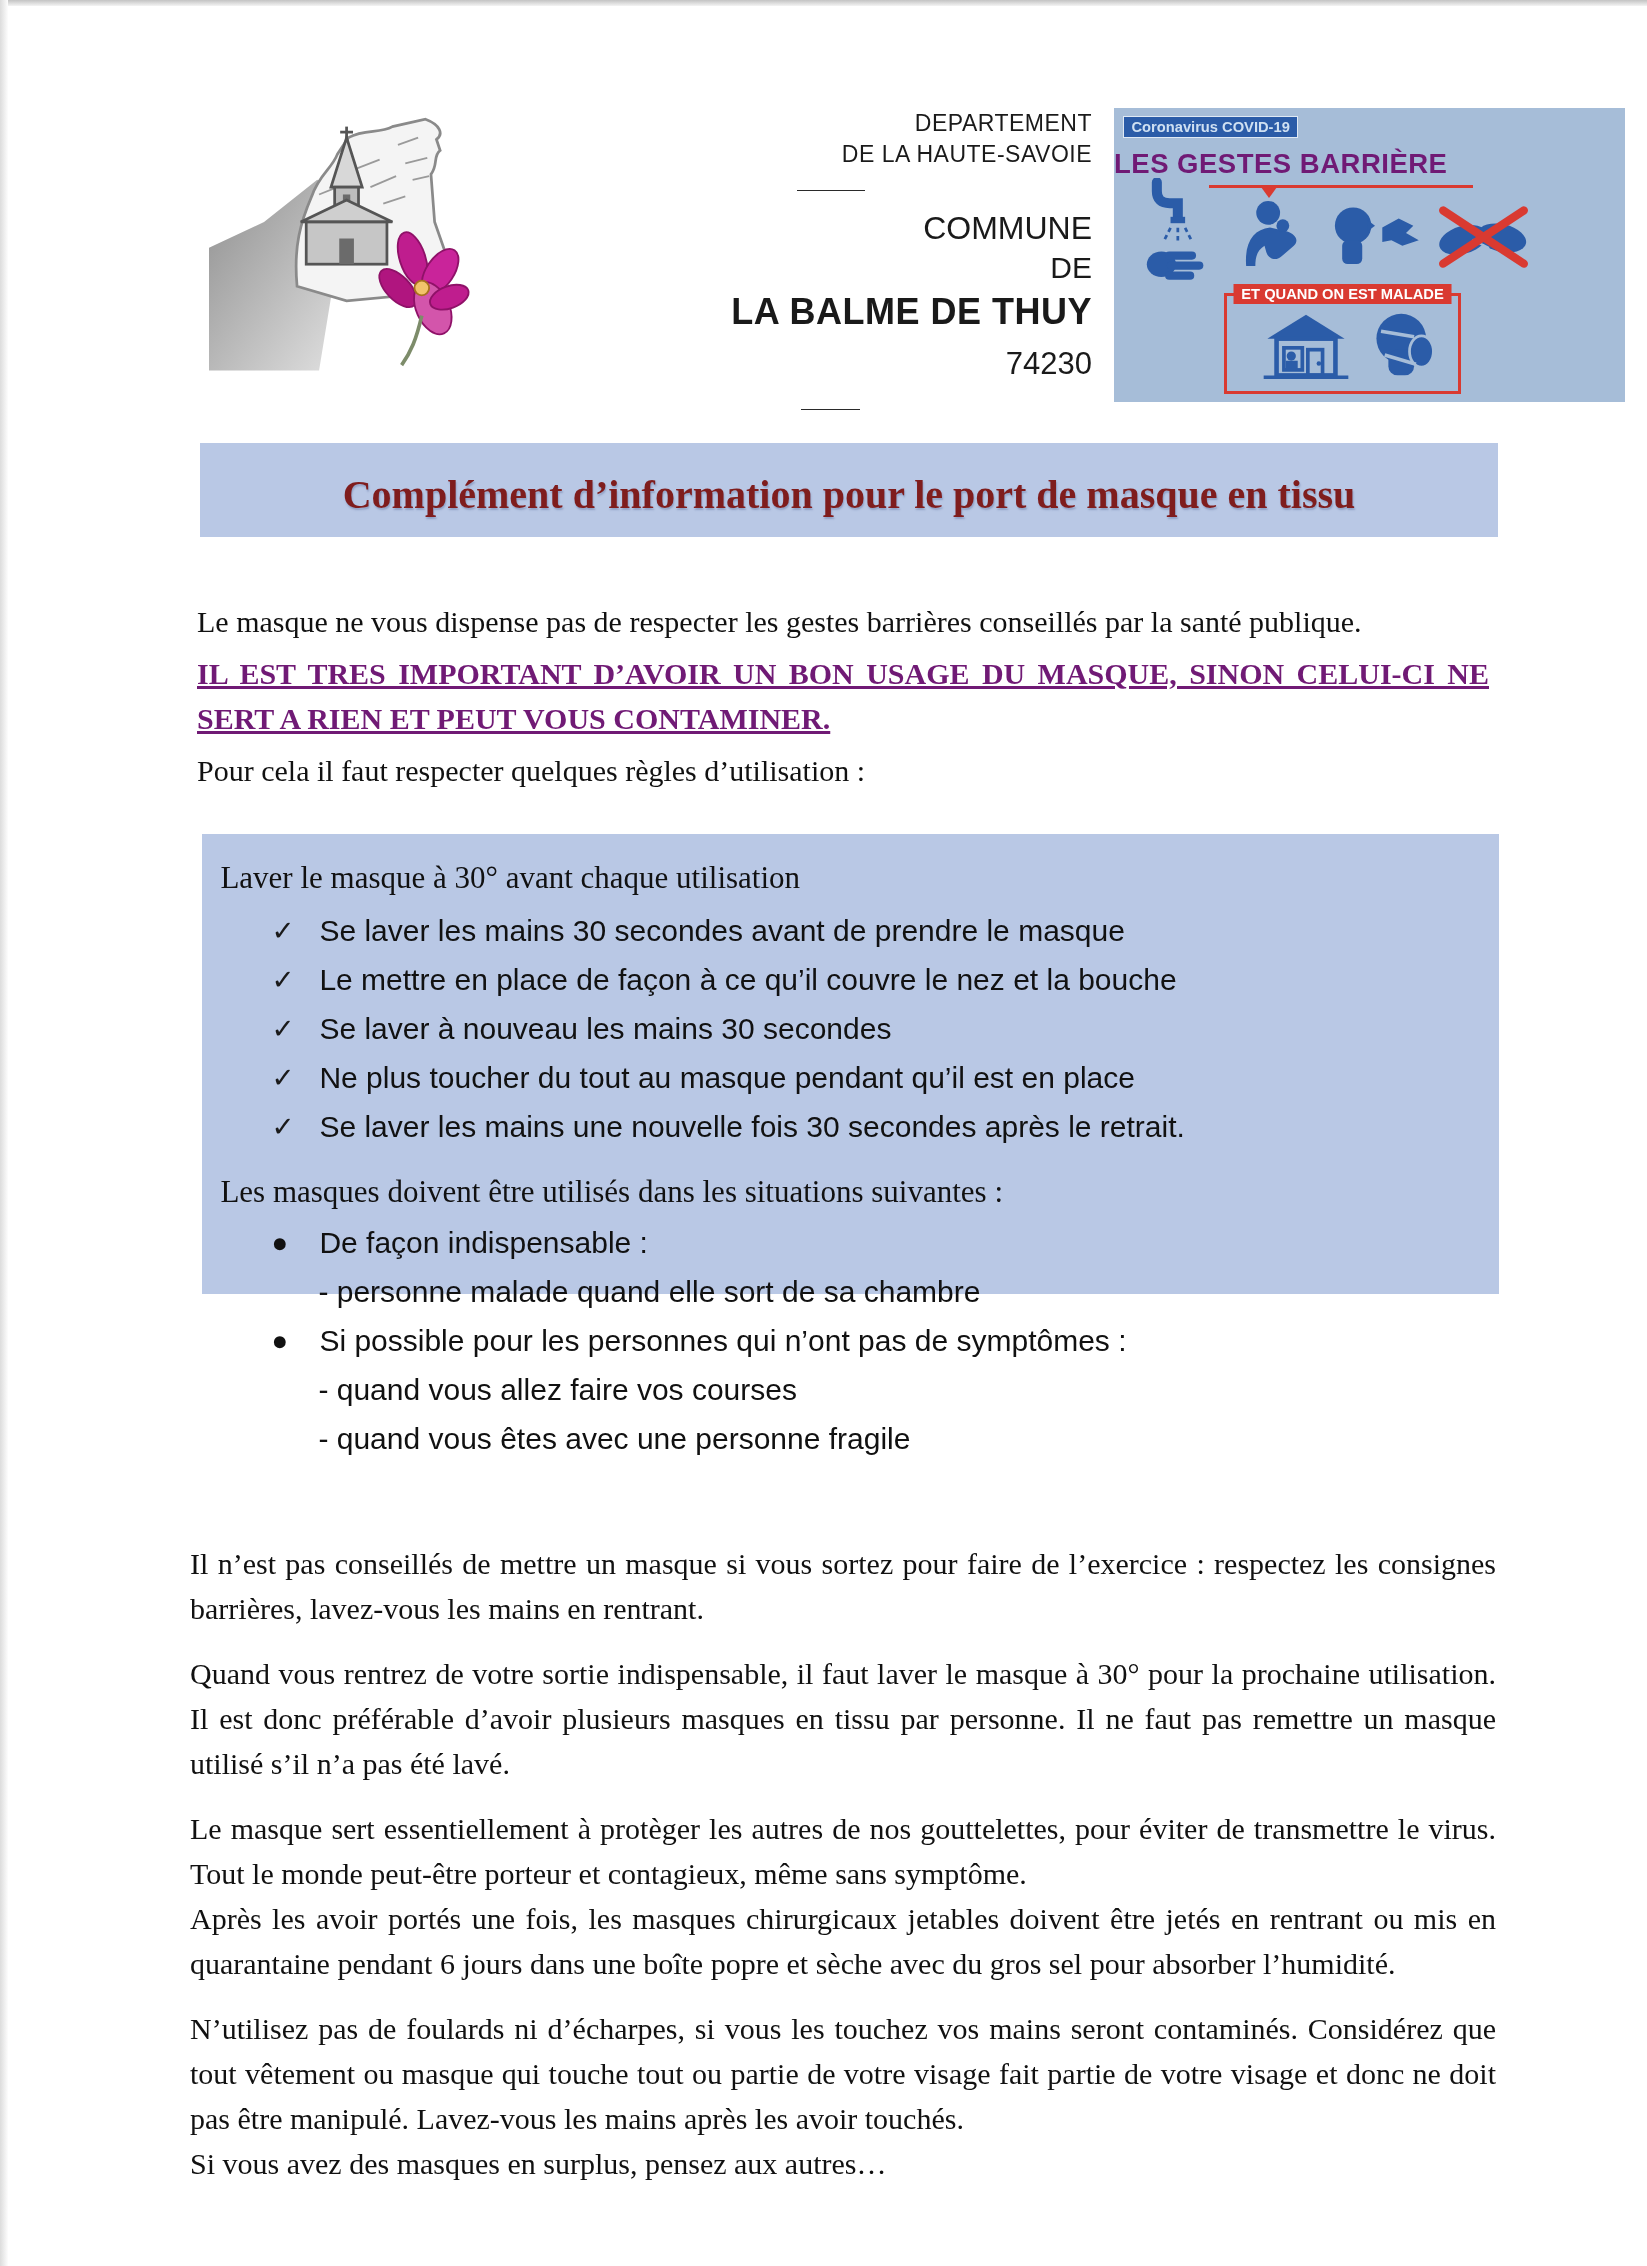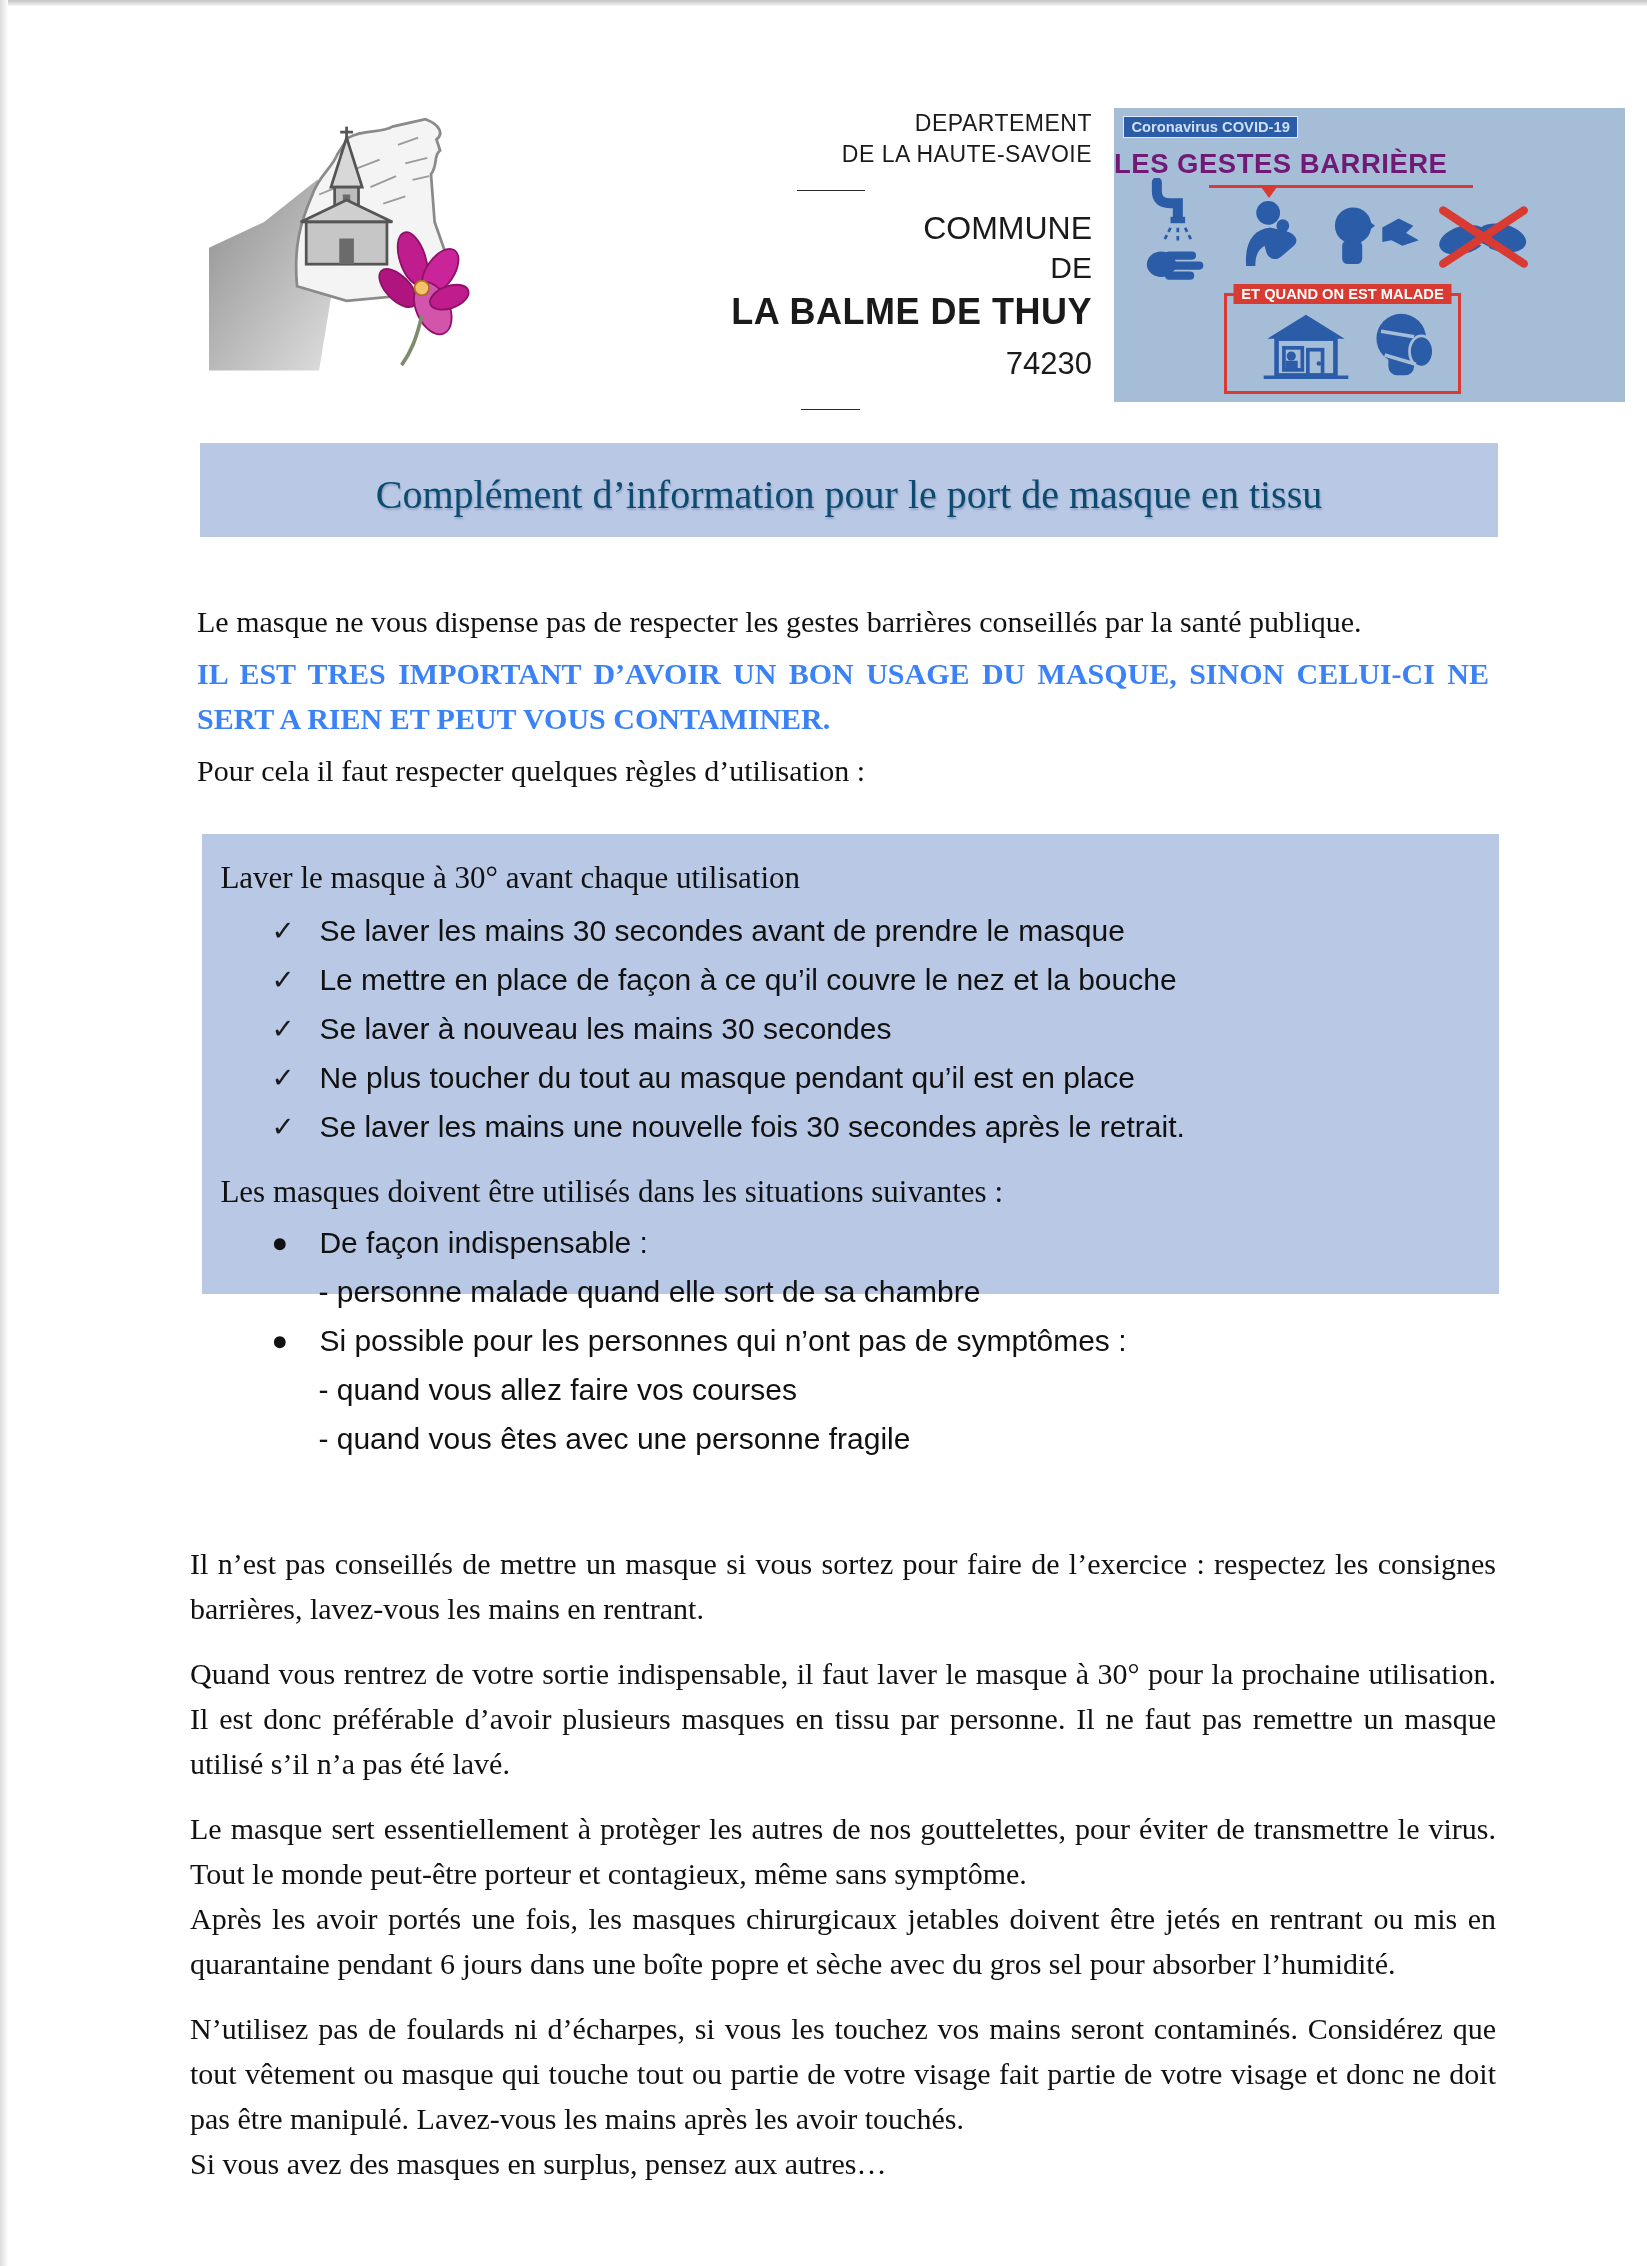--- a/index.html
+++ b/index.html
@@ -36,27 +36,27 @@
   .ico{position:absolute;}
   .redbox{position:absolute;left:110px;top:185px;width:231px;height:95px;
           border:3.7px solid #d93a31;}
   .redbox-label{position:absolute;left:50%;top:-12px;transform:translateX(-50%);
                 background:#d93a31;color:#fff;font-size:14.7px;font-weight:bold;
                 white-space:nowrap;padding:1.8px 8.3px;}
 
   
   .title-banner{position:absolute;left:200px;top:443px;width:1298px;height:94px;
                 background:#b9c8e5;display:flex;align-items:center;justify-content:center;}
-  .title-banner span{font-size:40px;font-weight:normal;color:#0c4a6e;
+  .title-banner span{font-size:40px;font-weight:bold;color:#7f1d1d;
                      text-shadow:0.9px 1.8px 1.8px rgba(70,90,140,.35);margin-top:8px;}
 
   
   .intro{position:absolute;left:190px;top:592px;width:1306px;font-size:30px;line-height:45px;}
   .intro p{margin:7px;text-align:justify;}
-  .intro p.blue{color:#3b82f6;font-weight:bold;}
+  .intro p.blue{color:#701a75;font-weight:bold;text-decoration:underline;}
   .intro p.last{text-align:left;}
 
   
   .rules-box{position:absolute;left:202px;top:834px;width:1297px;height:460px;
              background:#b9c8e5;box-sizing:border-box;padding:24px 22px 0 18.4px;}
   .rb-heading{font-size:31px;line-height:39px;margin:0;}
   .checklist{margin-top:14.7px;}
   .check-item{display:flex;align-items:flex-start;padding-left:51px;margin-bottom:12px;
               font-family:"Liberation Sans", sans-serif;font-size:30px;line-height:37px;}
   .check{width:48px;flex:0 0 48px;font-weight:bold;color:#1a1a1a;

